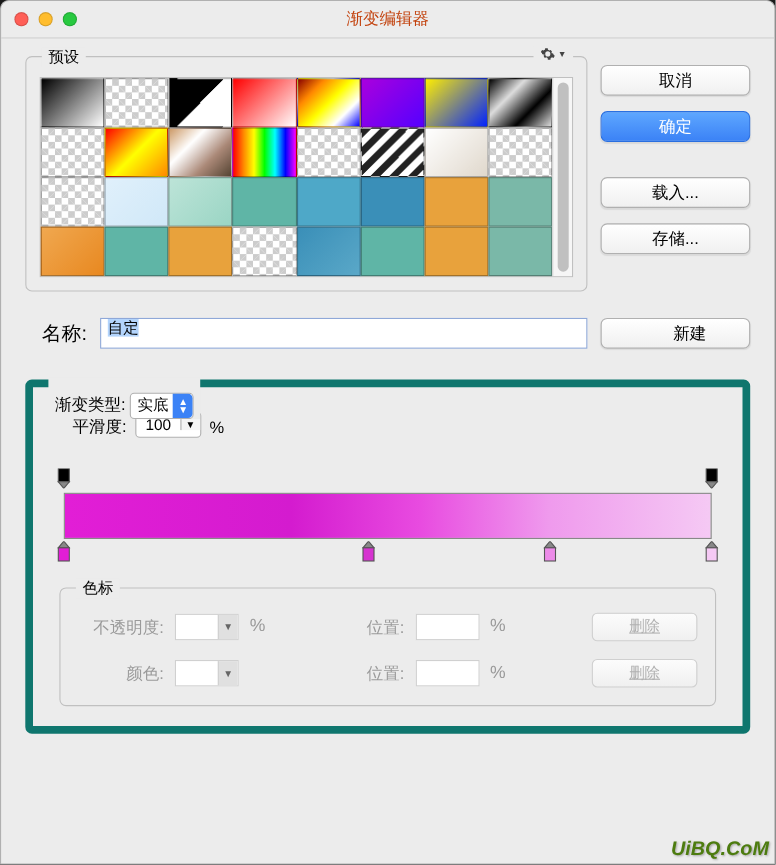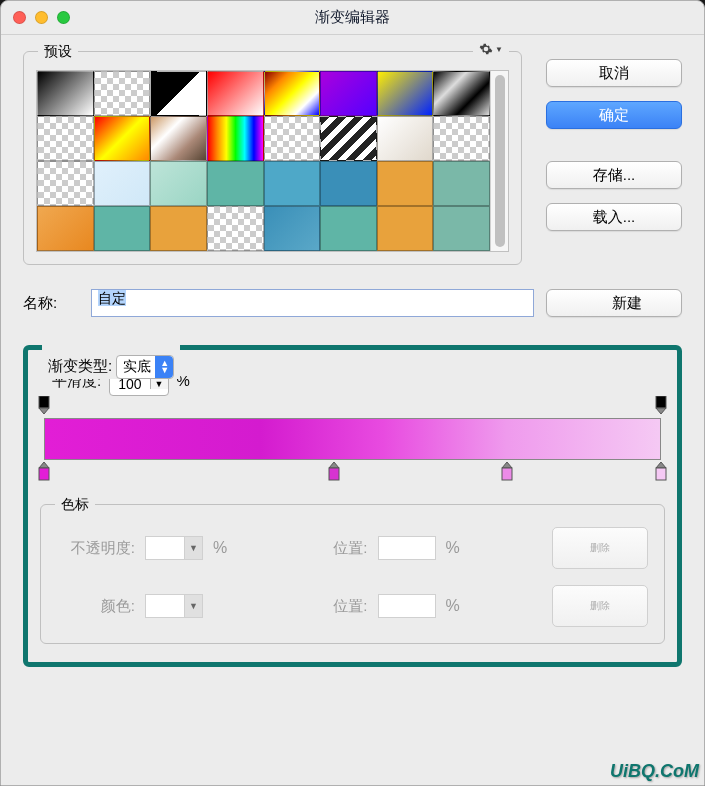--- a/index.html
+++ b/index.html
@@ -4,65 +4,65 @@
 <style>
 * { box-sizing: border-box; margin: 0; padding: 0; font-family: "Helvetica Neue", Arial, sans-serif; }
 body { background: #1a1a1a; display: flex; justify-content: center; }
 .window { width: 705px; height: 786px; background: #ececec; border: 1px solid #b0b0b0; border-radius: 8px 8px 0 0; overflow: hidden; display: flex; flex-direction: column; }
 .titlebar { height: 34px; display: flex; align-items: center; padding: 0 12px; position: relative; border-bottom: 1px solid #d0d0d0; }
 .traffic { display: flex; gap: 9px; }
 .dot { width: 13px; height: 13px; border-radius: 50%; border: 0.5px solid rgba(0,0,0,0.15); }
 .dot.close { background: #ff5f57; }
 .dot.min { background: #ffbd2e; }
 .dot.max { background: #28c940; }
-.title { position: absolute; left: 0; right: 0; text-align: center; font-size: 15px; color: #0f172a; pointer-events: none; }
+.title { position: absolute; left: 0; right: 0; text-align: center; font-size: 15px; color: #c2410c; pointer-events: none; }
 .content { padding: 16px 22px; display: flex; flex-direction: column; gap: 10px; }
-.row1 { display: flex; gap: 24px; }
+.row1 { display: flex; gap: 12px; }
 .presets-fieldset { flex: 1; position: relative; border: 1px solid #c0c0c0; border-radius: 6px; padding: 18px 12px 12px; }
 .legend { position: absolute; top: -9px; left: 14px; background: #ececec; padding: 0 6px; font-size: 14px; }
 .gear-holder { position: absolute; top: -10px; right: 12px; background: #ececec; padding: 0 6px; display: flex; align-items: center; gap: 2px; font-size: 14px; }
 .presets-grid { display: grid; grid-template-columns: repeat(8, 1fr) 18px; grid-template-rows: repeat(4, 45px); gap: 0; background: #fff; border: 1px solid #c0c0c0; }
 .swatch { border: 1px solid rgba(0,0,0,0.3); }
 .scroll-col { grid-row: 1 / 5; grid-column: 9; background: #f6f6f6; border-left: 1px solid #d0d0d0; position: relative; }
 .scroll-thumb { position: absolute; top: 4px; right: 3px; width: 10px; height: 172px; background: #c0c0c0; border-radius: 5px; }
 .side-buttons { display: flex; flex-direction: column; gap: 14px; width: 136px; padding-top: 8px; }
 .btn { height: 28px; border-radius: 6px; border: 1px solid #b0b0b0; background: linear-gradient(#fff, #f0f0f0); font-size: 15px; display: flex; align-items: center; justify-content: center; box-shadow: 0 1px 1px rgba(0,0,0,0.08); }
 .btn.primary { background: linear-gradient(#5ea7ff, #3b82f6); border-color: #2a6fe0; color: #fff; }
 .name-row { display: flex; align-items: center; gap: 12px; margin-top: 14px; }
-.name-label { font-size: 15px; width: 56px; }
+.name-label { font-size: 18px; width: 56px; text-align: right; }
 .name-input { flex: 1; height: 28px; border: 1px solid #8fa8d8; background: #fff; padding: 0 6px; font-size: 14px; }
 .name-input .sel { background: #b3d4fc; }
 .new-btn { width: 136px; padding-left: 26px; }
-.type-fieldset { position: relative; border: 5px solid #0f766e; border-radius: 6px; padding: 22px 12px 18px; margin-top: 18px; }
+.type-fieldset { position: relative; border: 7px solid #0f766e; border-radius: 6px; padding: 22px 24px 18px; margin-top: 18px; }
 .label { font-size: 15px; }
 .select { height: 24px; background: #fff; border: 1px solid #b0b0b0; border-radius: 4px; padding: 0 6px; font-size: 14px; display: inline-flex; align-items: center; gap: 4px; position: relative; }
 .select.blue { padding-right: 22px; margin-top: 14px; }
 .select.blue::after { content: ""; position: absolute; right: 0; top: 0; bottom: 0; width: 18px; background: #3b82f6; border-radius: 0 4px 4px 0; }
 .select.blue .arrows { position: absolute; right: 4px; z-index: 1; color: #fff; font-size: 9px; line-height: 7px; }
-.smooth-row { display: flex; align-items: flex-start; gap: 8px; margin-left: 12px; margin-bottom: 0; }
+.smooth-row { display: flex; align-items: flex-end; gap: 8px; margin-left: 12px; margin-bottom: 28px; }
 .combo { display: flex; align-items: center; height: 24px; border: 1px solid #b0b0b0; background: #fff; border-radius: 4px; }
 .combo-val { padding: 0 8px; font-size: 14px; }
 .combo-btn { width: 18px; text-align: center; border-left: 1px solid #b0b0b0; font-size: 9px; background: #f4f4f4; }
 .bar-area { position: relative; height: 100px; margin: 0 4px; }
 .opacity-stops { position: absolute; top: 0; left: 0; right: 0; height: 20px; }
 .ostop { position: absolute; top: 0; width: 14px; height: 18px; transform: translateX(-50%); }
 .ostop svg { display: block; }
 .gradient-bar { position: absolute; top: 22px; left: 0; right: 0; height: 42px; border: 1px solid #888; background: linear-gradient(90deg, #e21ed6, #d41bcf 35%, #e84be0 55%, #ef9aed 75%, #f5c9f4); }
 .color-stops { position: absolute; top: 66px; left: 0; right: 0; height: 22px; }
 .cstop { position: absolute; top: 0; width: 14px; height: 20px; transform: translateX(-50%); }
 .stop-fieldset { position: relative; border: 1px solid #c0c0c0; border-radius: 6px; padding: 22px 16px 16px; margin-top: 8px; }
 .stop-row { display: flex; align-items: center; gap: 10px; margin-bottom: 16px; color: #9a9a9a; }
 .stop-label { width: 78px; text-align: right; font-size: 15px; }
 .small-input { width: 58px; height: 24px; border: 1px solid #d0d0d0; background: #fff; }
 .swatch-input { width: 58px; height: 24px; border: 1px solid #d0d0d0; background: #fff; position: relative; }
 .swatch-input .drop { position: absolute; right: 0; top: 0; bottom: 0; width: 18px; background: #e0e0e0; border-left: 1px solid #d0d0d0; display: flex; align-items: center; justify-content: center; font-size: 9px; color: #666; }
 .pos-label { width: 48px; text-align: right; font-size: 15px; }
-.del-btn { width: 96px; height: 42px; border: 1px solid #d0d0d0; border-radius: 5px; background: linear-gradient(#fcfcfc, #f0f0f0); color: #b0b0b0; font-size: 10px; display: flex; align-items: center; justify-content: center; }
+.del-btn { width: 96px; height: 26px; border: 1px solid #d0d0d0; border-radius: 5px; background: linear-gradient(#fcfcfc, #f0f0f0); color: #b0b0b0; font-size: 14px; display: flex; align-items: center; justify-content: center; text-decoration: underline; }
 .checker { background-image: linear-gradient(45deg,#ccc 25%,transparent 25%),linear-gradient(-45deg,#ccc 25%,transparent 25%),linear-gradient(45deg,transparent 75%,#ccc 75%),linear-gradient(-45deg,transparent 75%,#ccc 75%); background-size: 12px 12px; background-position: 0 0,0 6px,6px -6px,-6px 0; background-color: #fff; }
-.watermark { position: absolute; right: 6px; bottom: 4px; font-size: 18px; font-weight: bold; font-style: italic; color: #0f766e; text-shadow: 1px 1px 2px rgba(0,0,0,0.3); }
+.watermark { position: absolute; right: 6px; bottom: 4px; font-size: 18px; font-weight: bold; font-style: italic; color: #4d7c0f; text-shadow: 1px 1px 2px rgba(0,0,0,0.3); }
 </style>
 </head>
 <body>
 
 <div class="window">
   <div class="titlebar">
     <div class="traffic">
       <div class="dot close"></div>
       <div class="dot min"></div>
       <div class="dot max"></div>
@@ -117,22 +117,22 @@
             <div class="scroll-col">
               <div class="scroll-thumb"></div>
             </div>
         </div>
       </div>
 
       <div class="side-buttons">
         <div class="btn">取消</div>
         <div class="btn primary">确定</div>
         <div style="height:4px"></div>
+        <div class="btn">载入...</div>
         <div class="btn">存储...</div>
-        <div class="btn">载入...</div>
       </div>
     </div>
 
     <div class="name-row">
       <div class="name-label">名称:</div>
       <div class="name-input"><span class="sel">自定</span></div>
       <div class="btn new-btn">新建</div>
     </div>
 
     <div class="type-fieldset">

